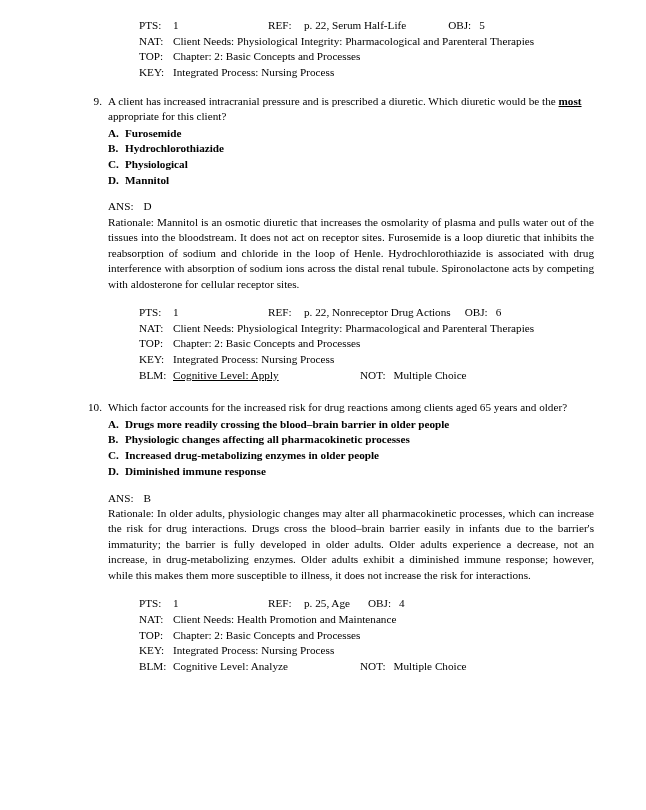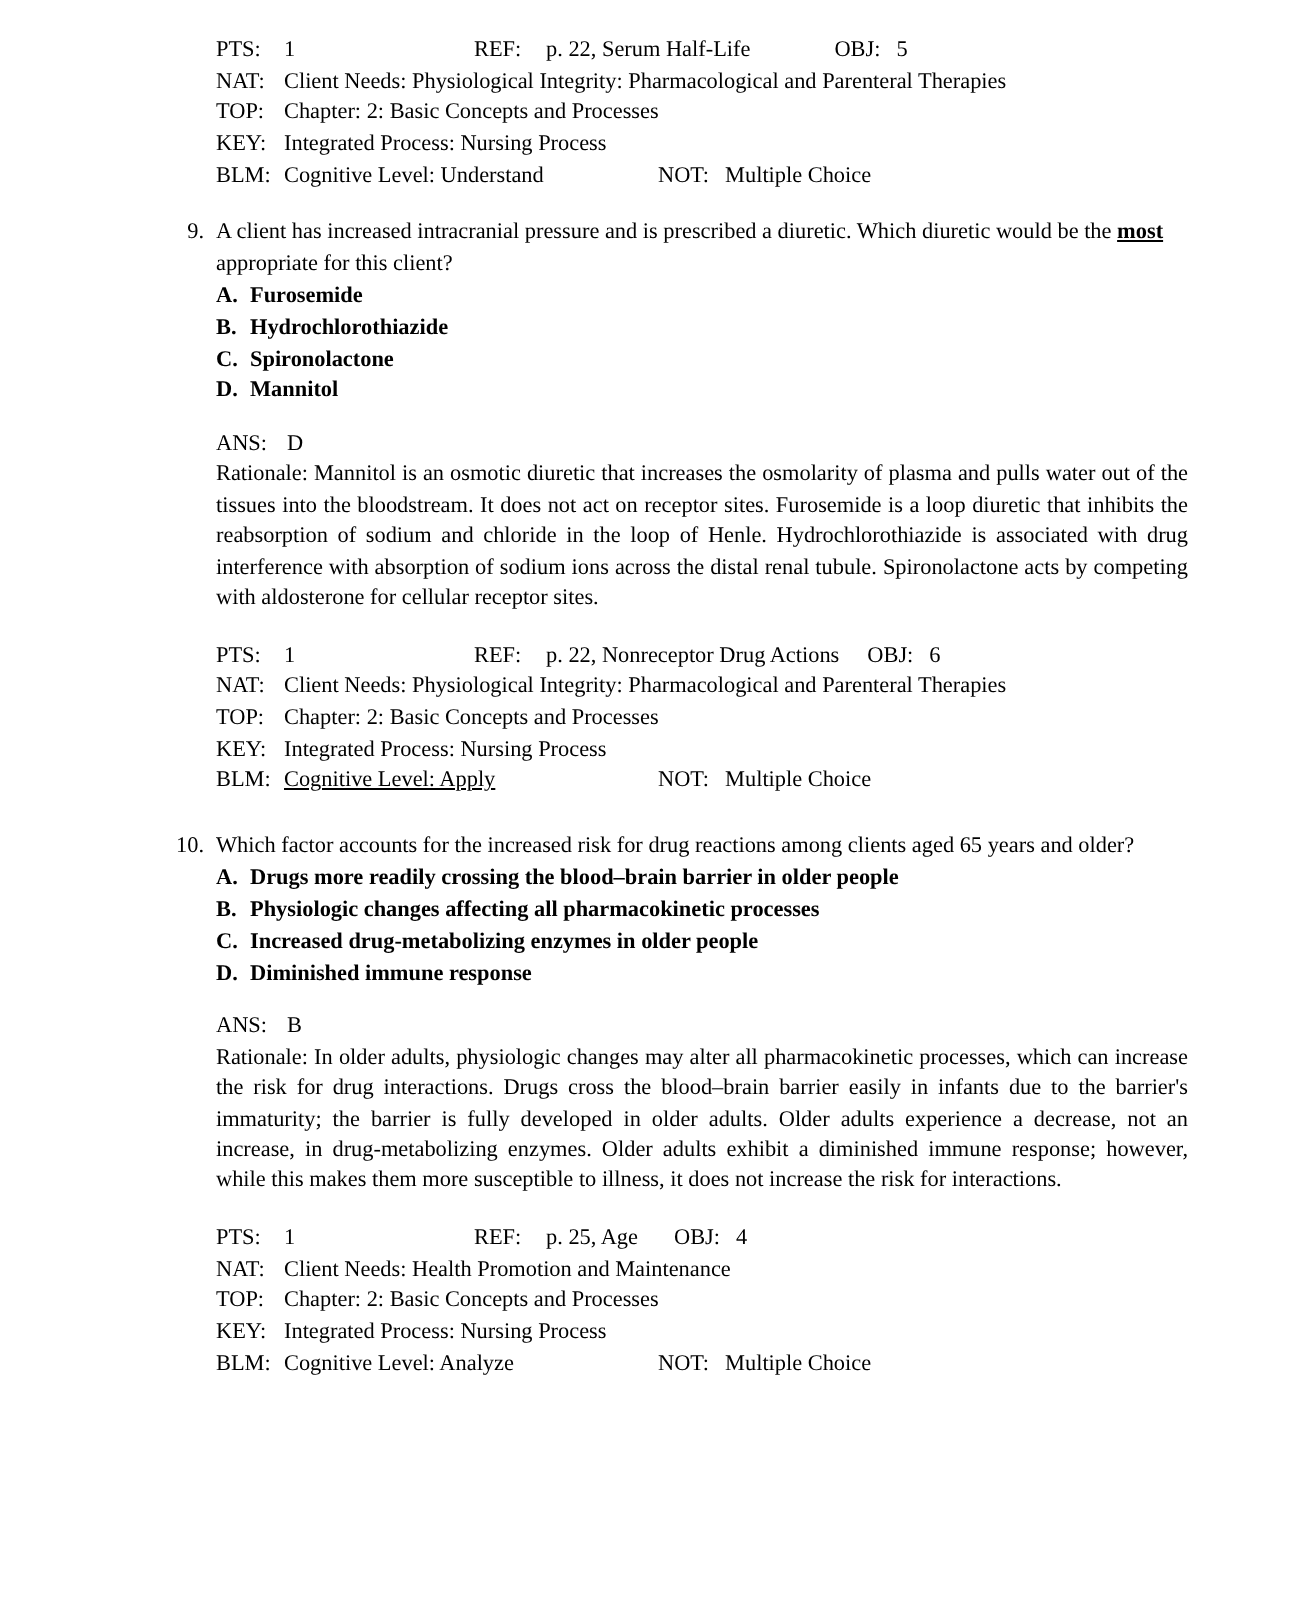--- a/index.html
+++ b/index.html
@@ -23,20 +23,21 @@
     padding: 18px 52px 0 108px;
   }
   
   .meta-block {
     margin: 0;
   }
   .meta-row {
     display: block;
     white-space: nowrap;
     line-height: 1.40;
+    margin-left: 31px;
   }
   .meta-label {
     display: inline-block;
     width: 34px;
   }
   
   .pts-line .pts-val  { display: inline-block; width: 95px; }
   .pts-line .ref-lab  { display: inline-block; width: 36px; }
   .pts-line .ref-val  { display: inline-block; }
   .pts-line .obj-lab  { display: inline-block; }
@@ -94,32 +95,29 @@
     </div>
     <div class="meta-row">
       <span class="meta-label">NAT:</span><span>Client Needs: Physiological Integrity: Pharmacological and Parenteral Therapies</span>
     </div>
     <div class="meta-row">
       <span class="meta-label">TOP:</span><span>Chapter: 2: Basic Concepts and Processes</span>
     </div>
     <div class="meta-row">
       <span class="meta-label">KEY:</span><span>Integrated Process: Nursing Process</span>
     </div>
-    <div class="meta-row blm-line">
-      <span class="meta-label">BLM:</span><span class="blm-val" style="display:inline-block;width:187px;">Cognitive Level: Understand</span><span class="not-lab">NOT:</span><span style="display:inline-block;width:8px;"></span><span>Multiple Choice</span>
-    </div>
   </div>
 
   <div class="question" style="margin-top:13px;">
     <span class="q-number">9.</span>
     <div class="q-stem"><span>A client has increased intracranial pressure and is prescribed a diuretic. Which diuretic would be the </span><b>most</b><span> appropriate for this client?</span></div>
     <div class="q-choices">
       <div class="choice"><span class="choice-letter">A.</span><span>Furosemide</span></div>
       <div class="choice"><span class="choice-letter">B.</span><span>Hydrochlorothiazide</span></div>
-      <div class="choice"><span class="choice-letter">C.</span><span>Spironolactone</span></div>
+      <div class="choice"><span class="choice-letter">C.</span><span>Physiological</span></div>
       <div class="choice"><span class="choice-letter">D.</span><span>Mannitol</span></div>
     </div>
     <div class="ans-line"><span>ANS:</span><span style="display:inline-block;width:10px;"></span><span>D</span></div>
     <div class="rationale">Rationale: Mannitol is an osmotic diuretic that increases the osmolarity of plasma and pulls water out of the tissues into the bloodstream. It does not act on receptor sites. Furosemide is a loop diuretic that inhibits the reabsorption of sodium and chloride in the loop of Henle. Hydrochlorothiazide is associated with drug interference with absorption of sodium ions across the distal renal tubule. Spironolactone acts by competing with aldosterone for cellular receptor sites.</div>
     <div class="spacer-md"></div>
     <div class="meta-block">
       <div class="meta-row pts-line">
         <span class="meta-label">PTS:</span><span class="pts-val">1</span><span class="ref-lab">REF:</span><span class="ref-val">p. 22, Nonreceptor Drug Actions</span><span style="display:inline-block;width:14px;"></span><span class="obj-lab">OBJ:</span><span style="display:inline-block;width:8px;"></span><span class="obj-val">6</span>
       </div>
       <div class="meta-row">

